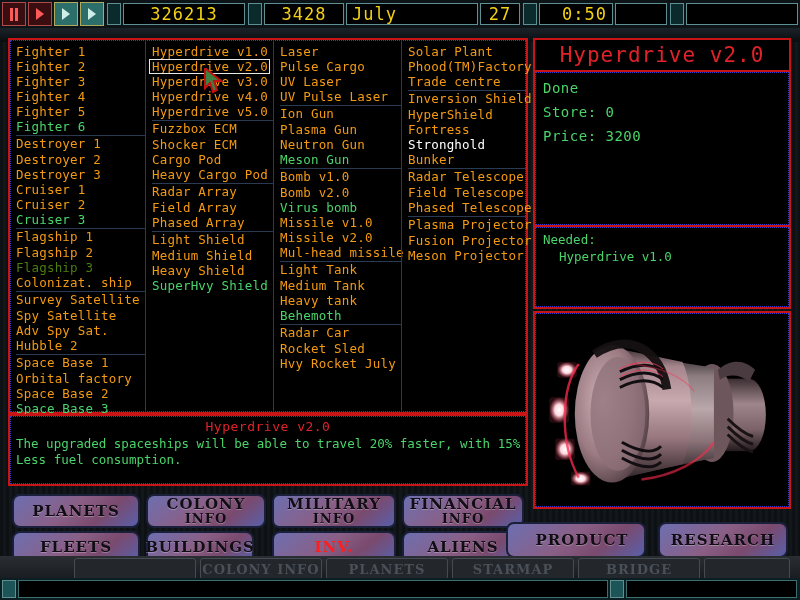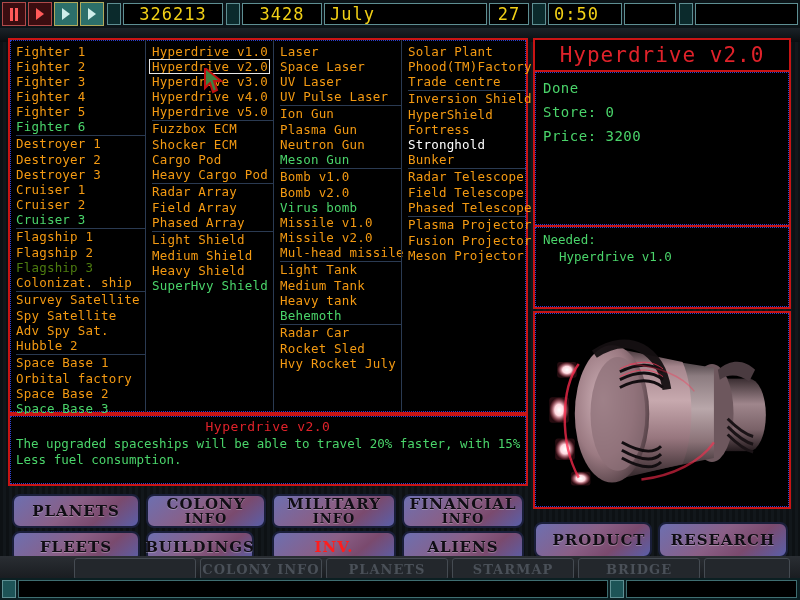--- a/index.html
+++ b/index.html
@@ -37,25 +37,25 @@
     width:14px;height:22px;margin-left:3px;
     border:1px solid #5e8f93;background:#0b2a2c;box-sizing:border-box;
   }
   .tb-field{
     height:22px;margin-left:2px;
     border:1px solid #5e8f93;background:#000;box-sizing:border-box;
     color:#f2d016;font-size:17px;line-height:20px;
     letter-spacing:1px;padding:0 5px;white-space:nowrap;overflow:hidden;
     font-family:"DejaVu Sans Mono","Liberation Mono",monospace;
   }
-  #f-money{width:100px;text-align:center;}
+  #f-money{width:122px;text-align:center;}
   #f-pop{width:80px;text-align:center;}
-  #f-month{width:163px;}
+  #f-month{width:132px;}
   #f-day{width:40px;text-align:center;}
-  #f-time{width:74px;text-align:left;}
+  #f-time{width:74px;text-align:right;}
   #f-blank{width:52px;}
   #f-last{flex:1;margin-right:2px;}
 
   
   #plate{
     position:absolute;left:0;top:28px;width:800px;height:544px;
     background:
       repeating-linear-gradient(90deg,#0d1114 0px,#0d1114 3px,#12171b 3px,#12171b 6px),
       #0d1114;
   }
@@ -193,21 +193,21 @@
   .btn-rowA{top:494px;height:34px;}
   .btn-rowB{top:531px;height:32px;}
   #b-planets{left:12px;width:128px;}
   #b-colony{left:146px;width:120px;}
   #b-military{left:272px;width:124px;border-radius:7px;}
   #b-financial{left:402px;width:122px;}
   #b-fleets{left:12px;width:128px;}
   #b-buildings{left:146px;width:108px;}
   #b-inv{left:272px;width:124px;}
   #b-aliens{left:402px;width:122px;}
-  #b-product{left:534px;width:118px;top:522px;height:36px;padding-left:12px;}
+  #b-product{left:506px;width:140px;top:522px;height:36px;padding-left:12px;}
   #b-research{left:658px;width:130px;top:522px;height:36px;}
 
   
   #underbar{
     position:absolute;left:0;top:556px;width:800px;height:28px;
     background:linear-gradient(180deg,#2a2e33,#15181c);
   }
   .ub-btn{
     position:absolute;top:2px;height:22px;box-sizing:border-box;
     border:1px solid #454b52;border-radius:3px;
@@ -317,21 +317,21 @@
         <div class="item sep">Radar Array</div>
         <div class="item">Field Array</div>
         <div class="item">Phased Array</div>
         <div class="item sep">Light Shield</div>
         <div class="item">Medium Shield</div>
         <div class="item">Heavy Shield</div>
         <div class="item green">SuperHvy Shield</div>
       </div>
     <div class="col" id="col3">
         <div class="item">Laser</div>
-        <div class="item">Space Laser</div>
+        <div class="item">Pulse Cargo</div>
         <div class="item">UV Laser</div>
         <div class="item">UV Pulse Laser</div>
         <div class="item sep">Ion Gun</div>
         <div class="item">Plasma Gun</div>
         <div class="item">Neutron Gun</div>
         <div class="item green">Meson Gun</div>
         <div class="item sep">Bomb v1.0</div>
         <div class="item">Bomb v2.0</div>
         <div class="item green">Virus bomb</div>
         <div class="item">Missile v1.0</div>

